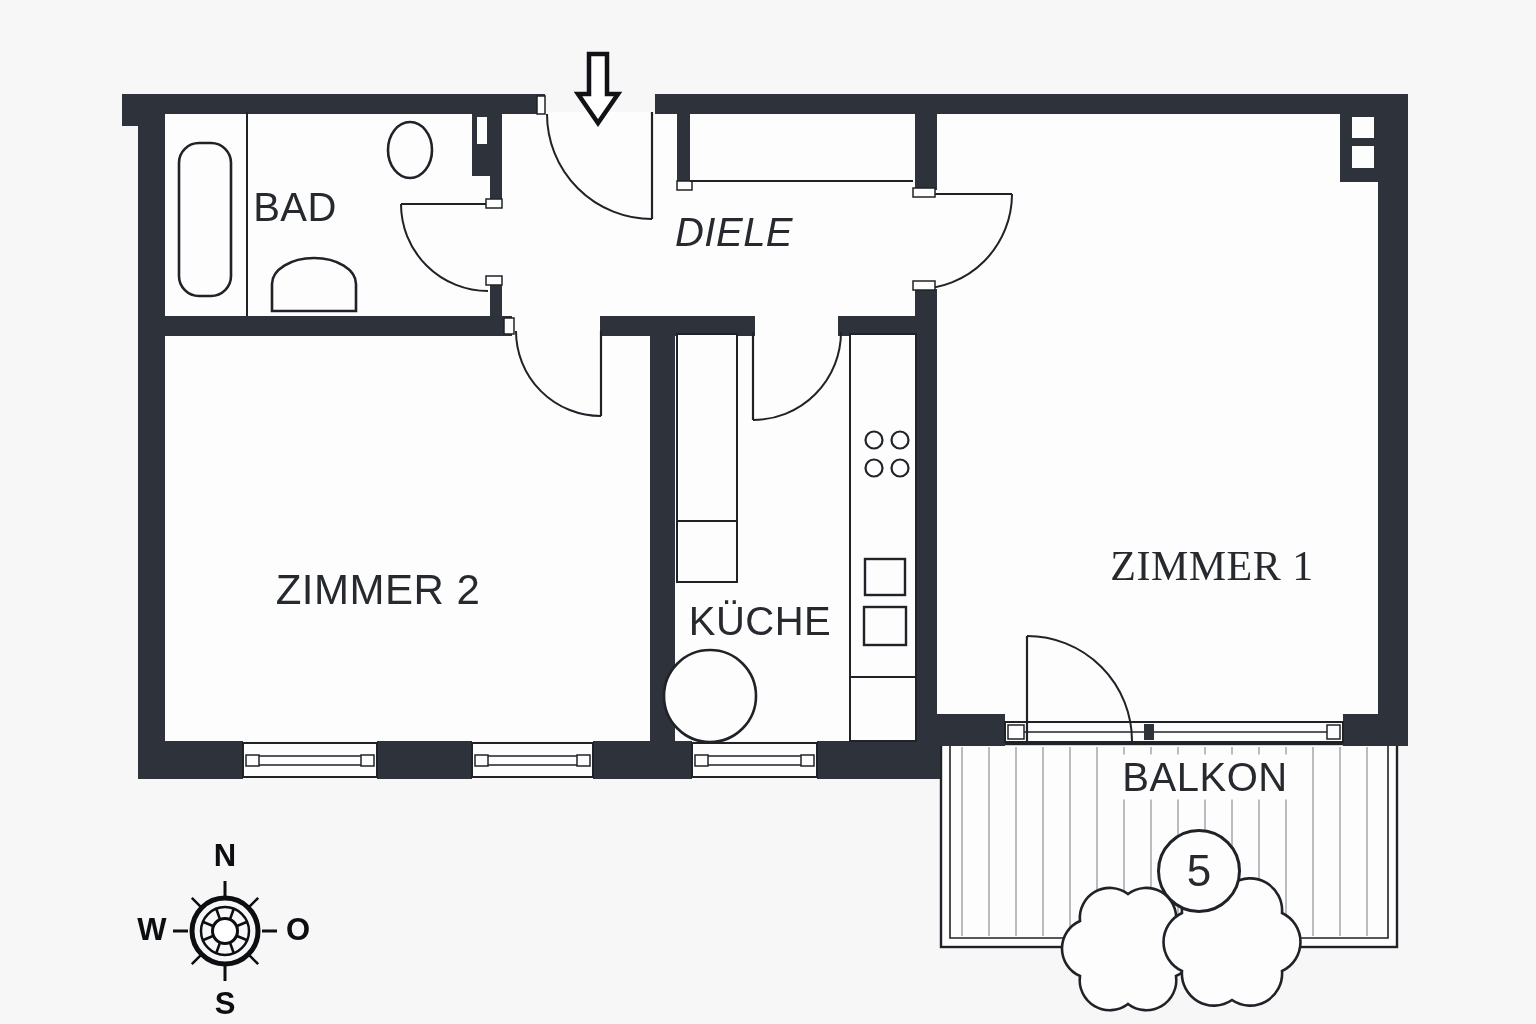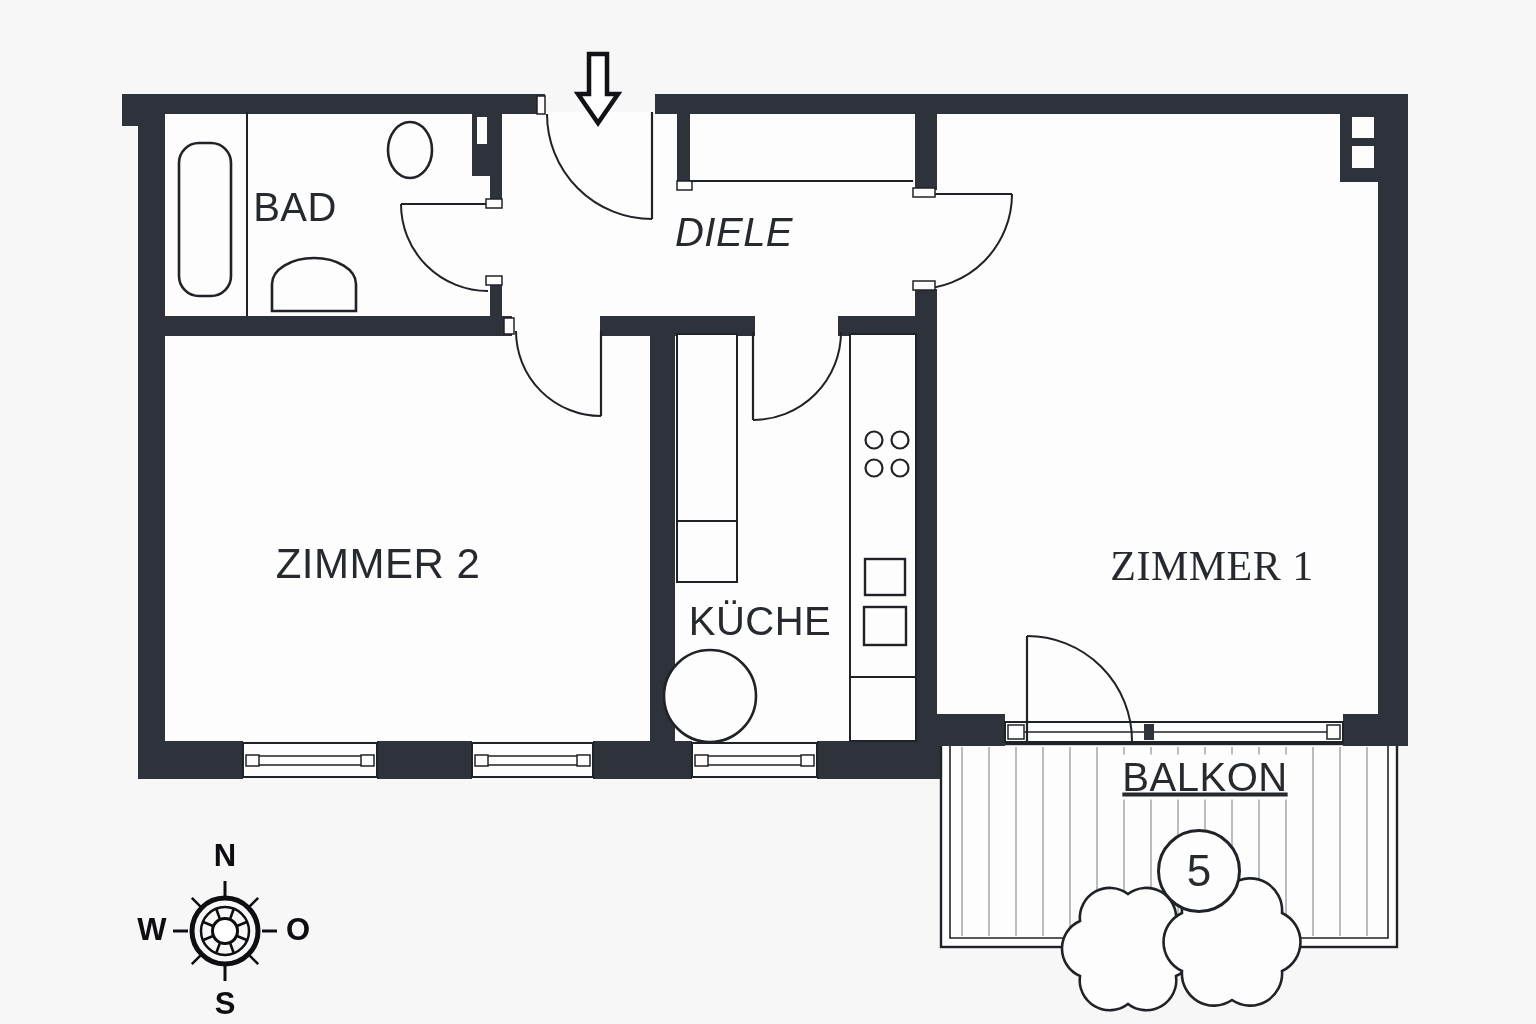--- a/index.html
+++ b/index.html
@@ -178,24 +178,24 @@
     <circle cx="225" cy="887" r="24" fill="none" stroke-width="2.5"></circle>
     <circle cx="225" cy="887" r="12.5" fill="#ffffff" stroke-width="3"></circle>
     <path fill="none" stroke-width="3" d="M225 837 V852 M225 922 V937 M173 887 H188 M262 887 H277"></path>
     <path fill="none" stroke-width="2.6" d="M191.8 853.8 L200.3 862.3 M258.2 853.8 L249.7 862.3 M191.8 920.2 L200.3 911.7 M258.2 920.2 L249.7 911.7"></path>
     <path fill="none" stroke-width="2.6" d="M237 892 L246.7 896 M229.8 898.1 L233.6 908.7 M220.2 898.1 L216.4 908.7 M213 892 L203.3 896 M213 882 L203.3 878 M220.2 875.9 L216.4 865.3 M229.8 875.9 L233.6 865.3 M237 882 L246.7 878"></path>
   </g>
 </svg>
 
   <div class="lbl small" style="left:295px;top:163px;">BAD</div>
   <div class="lbl small" style="left:734px;top:188px;font-style:italic;">DIELE</div>
-  <div class="lbl" style="left:378px;top:520px;">ZIMMER 2</div>
+  <div class="lbl" style="left:378px;top:546px;">ZIMMER 2</div>
   <div class="lbl small" style="left:760px;top:577px;">KÜCHE</div>
   <div class="lbl" style="left:1212px;top:522px;font-family:Liberation Serif, serif;">ZIMMER 1</div>
-  <div class="lbl small masked" style="left:1205px;top:733px;text-decoration:underline;">BALKON</div>
+  <div class="lbl small masked" style="left:1205px;top:733px;">BALKON</div>
 
   <div class="badge">
     <span>5</span>
   </div>
 
   <div class="cmp" style="left:225px;top:812px;">N</div>
   <div class="cmp" style="left:152px;top:886px;">W</div>
   <div class="cmp" style="left:298px;top:886px;">O</div>
   <div class="cmp" style="left:225px;top:960px;">S</div>
 </div>

